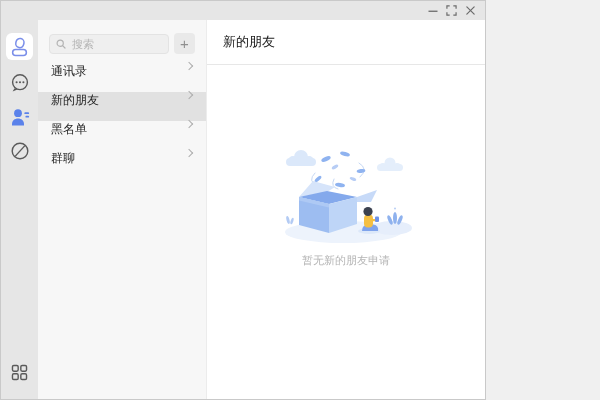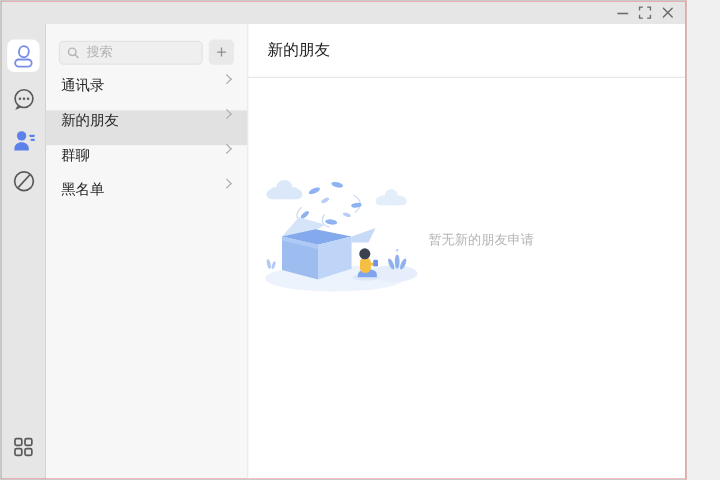--- a/index.html
+++ b/index.html
@@ -1,19 +1,19 @@
 <!DOCTYPE html>
 <html><head>
 <meta charset="utf-8">
 <style>
   html,body { margin:0; padding:0; background:#f0f0f0; }
   * { box-sizing:border-box; }
   .window {
-    position:relative; width:572px; height:400px; overflow:hidden;
-    background:#ef4444; border:1px solid #c9c9c9;
+    position:relative; width:486px; height:400px; overflow:hidden;
+    background:#86efac; border:1px solid #c9c9c9;
     font-family:"Liberation Sans","DejaVu Sans",sans-serif;
     -webkit-font-smoothing:antialiased;
   }
   
   .titlebar { position:absolute; top:0; left:0; right:0; height:19px; background:#e6e6e6; }
   .win-controls { position:absolute; top:0; right:5px; height:19px; display:flex; align-items:center; }
   .win-btn { width:19px; height:19px; border:none; background:transparent; padding:0;
              display:flex; align-items:center; justify-content:center; cursor:pointer; }
   
   .rail { position:absolute; left:0; top:19px; bottom:0; width:37px; background:#e6e6e6;
@@ -43,21 +43,21 @@
              padding:0 14px 0 13px; font-size:12px; color:#262626; cursor:pointer; }
   .nav-row.active { background:#e1e1e1; }
   .chev { width:6px; height:6px; border-top:1.3px solid #adadad; border-right:1.3px solid #adadad;
           transform:rotate(45deg); flex:none; }
   
   .main { position:absolute; left:205px; top:19px; right:0; bottom:0; background:#ffffff;
           border-left:1px solid #ececec; }
   .main-header { height:45px; border-bottom:1px solid #e7e7e7; display:flex; align-items:center;
                  padding-left:16px; }
   .main-title { font-size:13px; color:#1a1a1a; }
-  .empty { display:flex; flex-direction:row; align-items:center; padding-top:80px; }
+  .empty { display:flex; flex-direction:column; align-items:center; padding-top:80px; }
   .empty-caption { margin-top:8px; font-size:11px; color:#b5b5b5; }
 </style>
 </head>
 <body>
 
 <div class="window">
 
   <div class="titlebar">
     <div class="win-controls">
       <button class="win-btn" title="">
@@ -136,25 +136,25 @@
     <div class="nav-list">
       <div class="nav-row">
         <span>通讯录</span>
         <span class="chev"></span>
       </div>
       <div class="nav-row active">
         <span>新的朋友</span>
         <span class="chev"></span>
       </div>
       <div class="nav-row">
+        <span>黑名单</span>
+        <span class="chev"></span>
+      </div>
+      <div class="nav-row">
         <span>群聊</span>
-        <span class="chev"></span>
-      </div>
-      <div class="nav-row">
-        <span>黑名单</span>
         <span class="chev"></span>
       </div>
     </div>
   </div>
 
   <div class="main">
     <div class="main-header">
       <span class="main-title">新的朋友</span>
     </div>
     <div class="empty">

